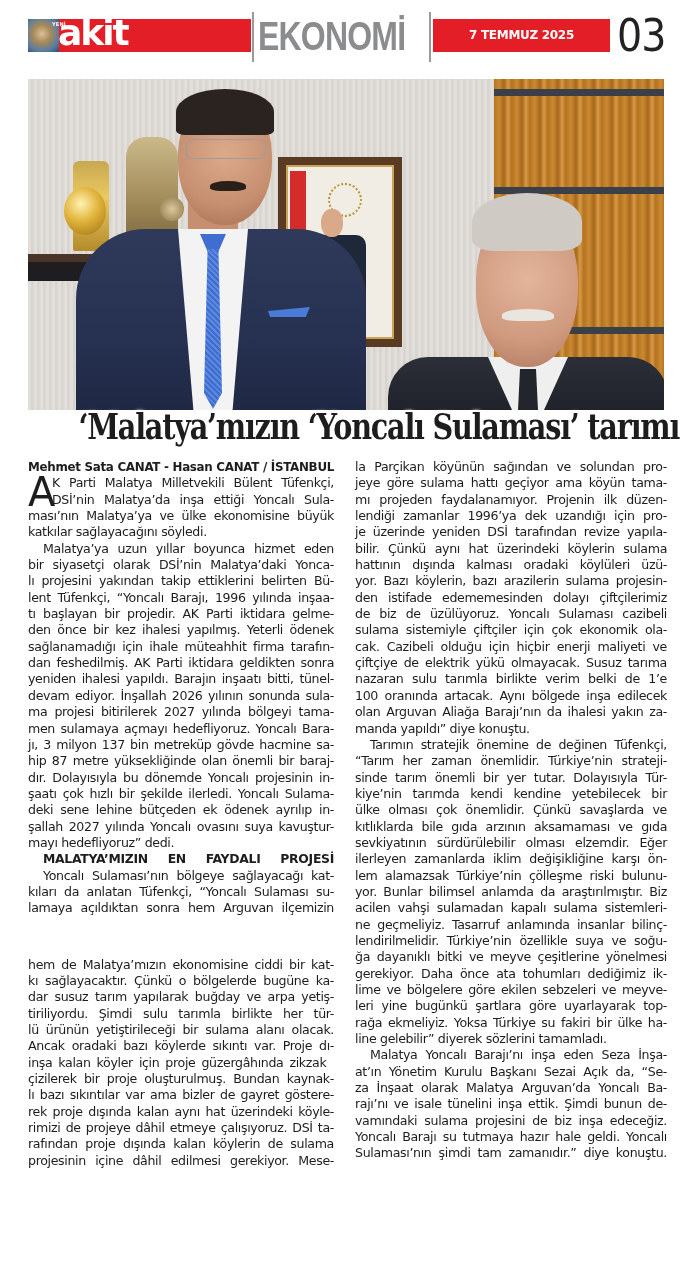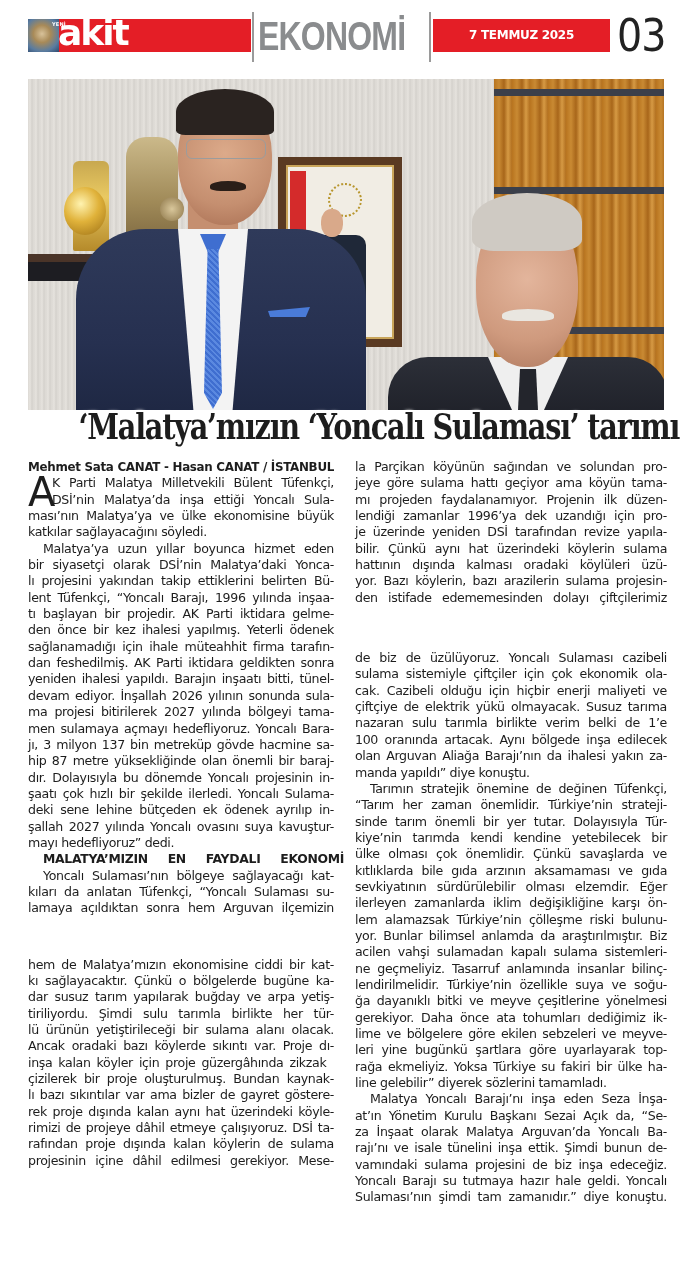--- a/index.html
+++ b/index.html
@@ -149,21 +149,21 @@
   <span class="line" style="word-spacing: 1.85938px;">devam ediyor. İnşallah 2026 yılının sonunda sula-</span>
   <span class="line" style="word-spacing: 3.44531px;">ma projesi bitirilerek 2027 yılında bölgeyi tama-</span>
   <span class="line" style="word-spacing: 1.79062px;">men sulamaya açmayı hedefliyoruz. Yoncalı Bara-</span>
   <span class="line" style="word-spacing: 1.64453px;">jı, 3 milyon 137 bin metreküp gövde hacmine sa-</span>
   <span class="line" style="word-spacing: 1.79241px;">hip 87 metre yüksekliğinde olan önemli bir baraj-</span>
   <span class="line" style="word-spacing: 2.58333px;">dır. Dolayısıyla bu dönemde Yoncalı projesinin in-</span>
   <span class="line" style="word-spacing: 2.33259px;">şaatı çok hızlı bir şekilde ilerledi. Yoncalı Sulama-</span>
   <span class="line" style="word-spacing: 3.38616px;">deki sene lehine bütçeden ek ödenek ayrılıp in-</span>
   <span class="line" style="word-spacing: 2.11719px;">şallah 2027 yılında Yoncalı ovasını suya kavuştur-</span>
   <span class="line">mayı hedefliyoruz” dedi.</span>
-  <span class="line indent subhead" style="word-spacing: 15.8385px;">MALATYA’MIZIN EN FAYDALI EKONOMİ</span>
+  <span class="line indent subhead" style="word-spacing: 15.8385px;">MALATYA’MIZIN EN FAYDALI PROJESİ</span>
   <span class="line indent" style="word-spacing: 4.36719px;">Yoncalı Sulaması’nın bölgeye sağlayacağı kat-</span>
   <span class="line" style="word-spacing: 3.85938px;">kıları da anlatan Tüfenkçi, “Yoncalı Sulaması su-</span>
   <span class="line" style="word-spacing: 4.58437px;">lamaya açıldıktan sonra hem Arguvan ilçemizin</span>
   <span class="line" style="word-spacing: 2.7526px; margin-top: 40px;">hem de Malatya’mızın ekonomisine ciddi bir kat-</span>
   <span class="line" style="word-spacing: 3.22135px;">kı sağlayacaktır. Çünkü o bölgelerde bugüne ka-</span>
   <span class="line" style="word-spacing: 2.92634px;">dar susuz tarım yapılarak buğday ve arpa yetiş-</span>
   <span class="line" style="word-spacing: 7.07292px;">tiriliyordu. Şimdi sulu tarımla birlikte her tür-</span>
   <span class="line" style="word-spacing: 3.41406px;">lü ürünün yetiştirileceği bir sulama alanı olacak.</span>
   <span class="line" style="word-spacing: 3.19196px;">Ancak oradaki bazı köylerde sıkıntı var. Proje dı-</span>
   <span class="line" style="word-spacing: 2.33333px;">inşa kalan köyler için proje güzergâhında zikzak</span>
@@ -178,21 +178,21 @@
 <div class="col col-right">
   <span class="line" style="word-spacing: 5.04688px;">la Parçikan köyünün sağından ve solundan pro-</span>
   <span class="line" style="word-spacing: 3.01339px;">jeye göre sulama hattı geçiyor ama köyün tama-</span>
   <span class="line" style="word-spacing: 5.6125px;">mı projeden faydalanamıyor. Projenin ilk düzen-</span>
   <span class="line" style="word-spacing: 4.78385px;">lendiği zamanlar 1996’ya dek uzandığı için pro-</span>
   <span class="line" style="word-spacing: 3.63021px; text-align: right;">je üzerinde yeniden DSİ tarafından revize yapıla-</span>
   <span class="line" style="word-spacing: 5.02344px;">bilir. Çünkü aynı hat üzerindeki köylerin sulama</span>
   <span class="line" style="word-spacing: 7.7375px;">hattının dışında kalması oradaki köylüleri üzü-</span>
   <span class="line" style="word-spacing: 2.9974px;">yor. Bazı köylerin, bazı arazilerin sulama projesin-</span>
   <span class="line" style="word-spacing: 6.71484px;">den istifade edememesinden dolayı çiftçilerimiz</span>
-  <span class="line" style="word-spacing: 5.63021px; margin-top: 44px;">de biz de üzülüyoruz. Yoncalı Sulaması cazibeli</span>
+  <span class="line" style="word-spacing: 5.63021px;">de biz de üzülüyoruz. Yoncalı Sulaması cazibeli</span>
   <span class="line" style="word-spacing: 3.53385px;">sulama sistemiyle çiftçiler için çok ekonomik ola-</span>
   <span class="line" style="word-spacing: 3.55804px;">cak. Cazibeli olduğu için hiçbir enerji maliyeti ve</span>
   <span class="line" style="word-spacing: 2.65365px;">çiftçiye de elektrik yükü olmayacak. Susuz tarıma</span>
   <span class="line" style="word-spacing: 4.8125px;">nazaran sulu tarımla birlikte verim belki de 1’e</span>
   <span class="line" style="word-spacing: 2.98177px;">100 oranında artacak. Aynı bölgede inşa edilecek</span>
   <span class="line" style="word-spacing: 2.06027px;">olan Arguvan Aliağa Barajı’nın da ihalesi yakın za-</span>
   <span class="line">manda yapıldı” diye konuştu.</span>
   <span class="line indent" style="word-spacing: 3.7px;">Tarımın stratejik önemine de değinen Tüfenkçi,</span>
   <span class="line" style="word-spacing: 5.14062px;">“Tarım her zaman önemlidir. Türkiye’nin strateji-</span>
   <span class="line" style="word-spacing: 4.22545px;">sinde tarım önemli bir yer tutar. Dolayısıyla Tür-</span>

